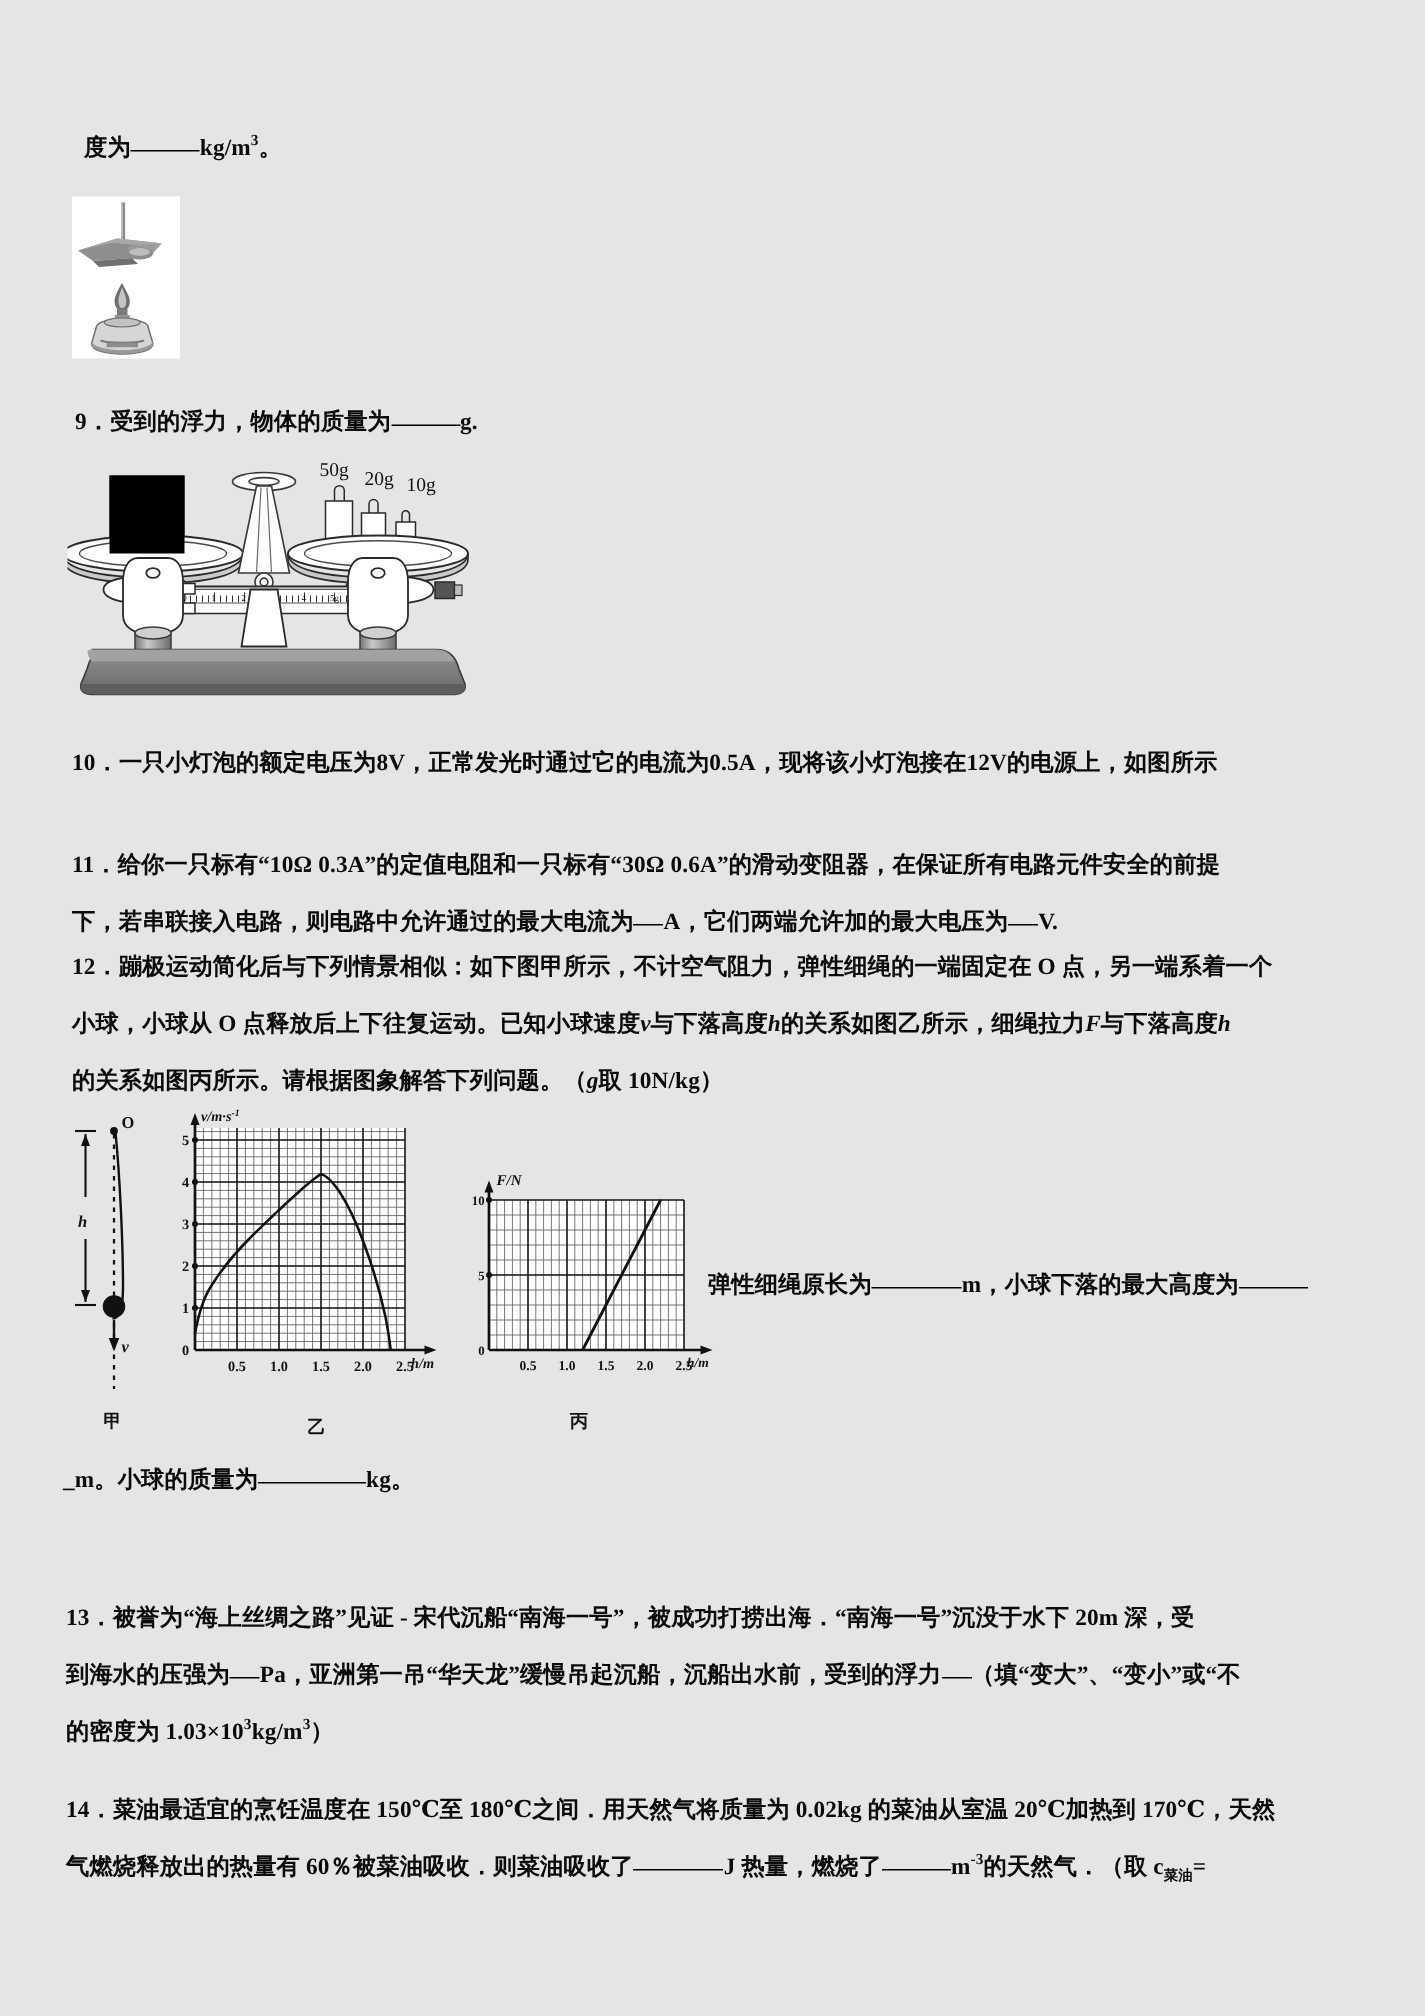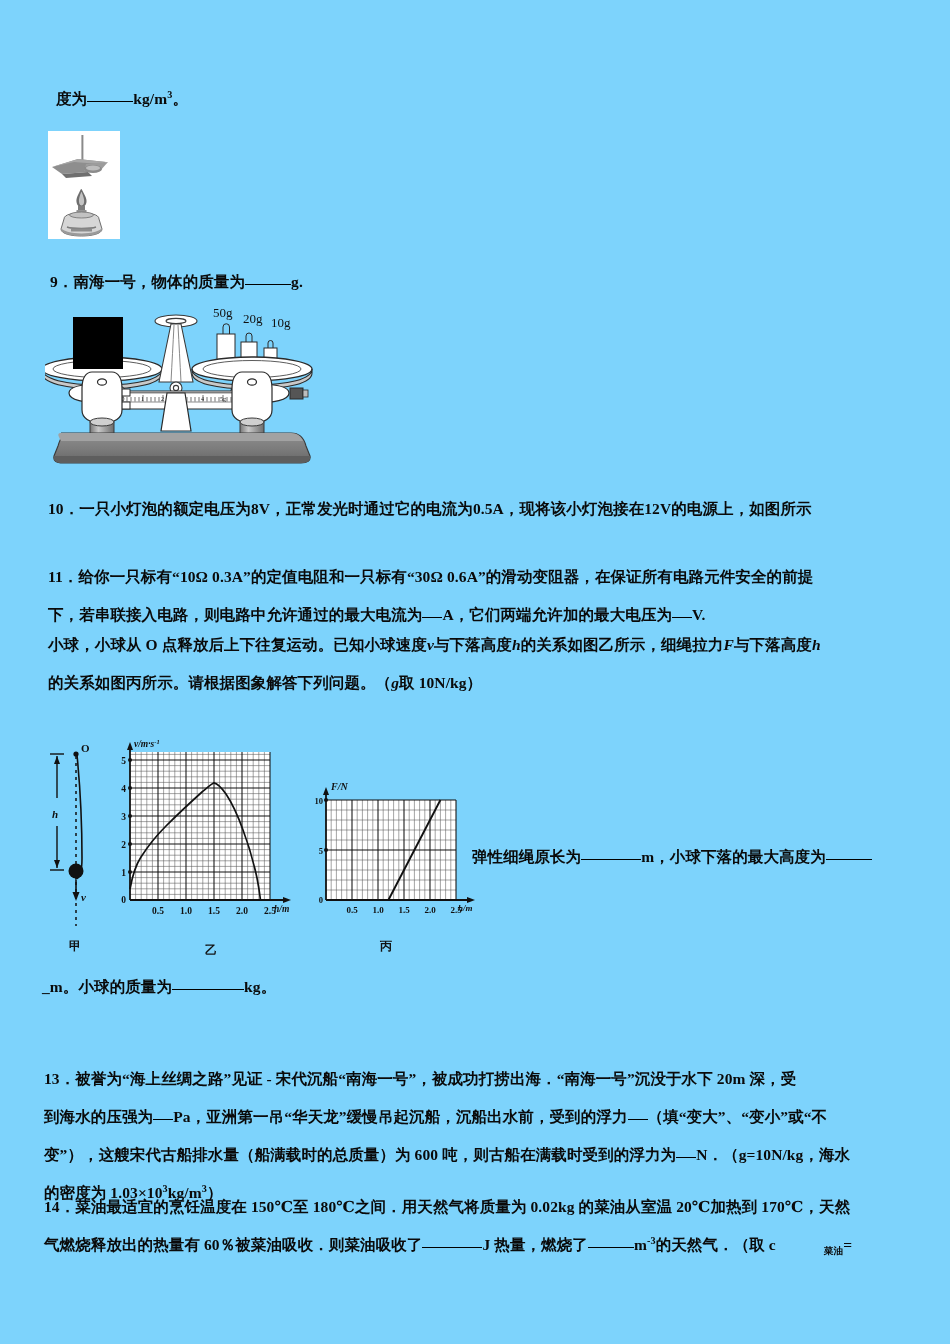--- a/index.html
+++ b/index.html
@@ -9,21 +9,21 @@
     background: #ffffff;
   }
   body {
     font-family: "Liberation Serif", "DejaVu Serif", serif;
     color: #000000;
   }
   .page {
     position: relative;
     width: 950px;
     height: 1344px;
-    background: #7dd3fc;
+    background: #e5e5e5;
     overflow: hidden;
     margin: 0 auto;
   }
   .q-text {
     font-family: "Liberation Serif", "DejaVu Serif", serif;
     font-weight: bold;
     font-size: 15.5px;
     line-height: 38px;
     letter-spacing: 0.1px;
     color: #0a0a0a;
@@ -34,21 +34,21 @@
     vertical-align: baseline;
     position: relative;
     top: -2px;
   }
   .b-xs { width: 20px; }
   .b-sm { width: 34px; }
   .b-md { width: 46px; }
   .b-lg { width: 60px; }
   .b-xl { width: 72px; }
   sup { font-size: 0.66em; vertical-align: super; line-height: 0; }
-  sub { font-size: 0.62em; vertical-align: sub; line-height: 0; margin-left: 48px; }
+  sub { font-size: 0.62em; vertical-align: sub; line-height: 0; }
 
   
   #line-top {
     position: absolute;
     left: 56px;
     top: 80px;
     width: 400px;
   }
 
   
@@ -126,21 +126,21 @@
         <path d="M13 38 C13 42 24 44.4 33.5 44.4 C43 44.4 54 42 54 38 L54 40.4 C54 44.6 43 47 33.5 47 C24 47 13 44.6 13 40.4 Z" fill="#9a9a9a"></path>
 
         <path d="M19 38 C24 40 43 40 48 38" stroke="#7b7b7b" stroke-width="1.4" fill="none"></path>
         <rect x="23" y="39.5" width="21" height="3" fill="#8d8d8d"></rect>
         <ellipse cx="33.5" cy="26" rx="12" ry="3" fill="#c2c2c2" stroke="#6d6d6d" stroke-width="0.8"></ellipse>
       </g>
     </svg>
   </div>
 
   <div id="q9-text" class="q-text">
-    <span>9．</span><span>南海一号，物体的质量为</span><span class="blank b-md"></span><span>g.</span>
+    <span>9．</span><span>受到的浮力，物体的质量为</span><span class="blank b-md"></span><span>g.</span>
   </div>
 
   <div id="fig-balance">
     <svg viewBox="0 0 310 165" width="310" height="165">
       <defs>
         <linearGradient id="baseGrad" x1="0" y1="0" x2="0" y2="1">
           <stop offset="0%" stop-color="#8f8f8f"></stop>
           <stop offset="55%" stop-color="#7b7b7b"></stop>
           <stop offset="100%" stop-color="#666666"></stop>
         </linearGradient>
@@ -279,20 +279,23 @@
   <div id="q11" class="q-text">
     <div>
       <span>11．</span><span>给你一只标有“</span><span>10Ω 0.3A</span><span>”的定值电阻和一只标有“</span><span>30Ω 0.6A</span><span>”的滑动变阻器，在保证所有电路元件安全的前提</span>
     </div>
     <div>
       <span>下，若串联接入电路，则电路中允许通过的最大电流为</span><span class="blank b-xs"></span><span>A</span><span>，它们两端允许加的最大电压为</span><span class="blank b-xs"></span><span>V.</span>
     </div>
   </div>
 
   <div id="q12" class="q-text">
+    <div>
+      <span>12．</span><span>蹦极运动简化后与下列情景相似：如下图甲所示，不计空气阻力，弹性细绳的一端固定在 O 点，另一端系着一个</span>
+    </div>
     <div>
       <span>小球，小球从 O 点释放后上下往复运动。已知小球速度</span><i>v</i><span>与下落高度</span><i>h</i><span>的关系如图乙所示，细绳拉力</span><i>F</i><span>与下落高度</span><i>h</i>
     </div>
     <div>
       <span>的关系如图丙所示。请根据图象解答下列问题。（</span><i>g</i><span>取 10N/kg）</span>
     </div>
   </div>
 
   <div id="fig-jia">
     <svg viewBox="0 0 62 200" width="62" height="200">
@@ -513,23 +516,20 @@
   </div>
 
   <div id="q13" class="q-text">
     <div>
       <span>13．</span><span>被誉为“海上丝绸之路”见证 - 宋代沉船“南海一号”，被成功打捞出海．“南海一号”沉没于水下 20m 深，受</span>
     </div>
     <div>
       <span>到海水的压强为</span><span class="blank b-xs"></span><span>Pa，亚洲第一吊“华天龙”缓慢吊起沉船，沉船出水前，受到的浮力</span><span class="blank b-xs"></span><span>（填“变大”、“变小”或“不</span>
     </div>
     <div>
-      <span>变”），这艘宋代古船排水量（船满载时的总质量）为 600 吨，则古船在满载时受到的浮力为</span><span class="blank b-xs"></span><span>N．（g=10N/kg，海水</span>
-    </div>
-    <div>
       <span>的密度为 1.03×10</span><sup>3</sup><span>kg/m</span><sup>3</sup><span>）</span>
     </div>
   </div>
 
   <div id="q14" class="q-text">
     <div>
       <span>14．</span><span>菜油最适宜的烹饪温度在 150℃至 180℃之间．用天然气将质量为 0.02kg 的菜油从室温 20℃加热到 170℃，天然</span>
     </div>
     <div>
       <span>气燃烧释放出的热量有 60％被菜油吸收．则菜油吸收了</span><span class="blank b-lg"></span><span>J 热量，燃烧了</span><span class="blank b-md"></span><span>m</span><sup>-3</sup><span>的天然气．（取 c</span><sub>菜油</sub><span>=</span>

